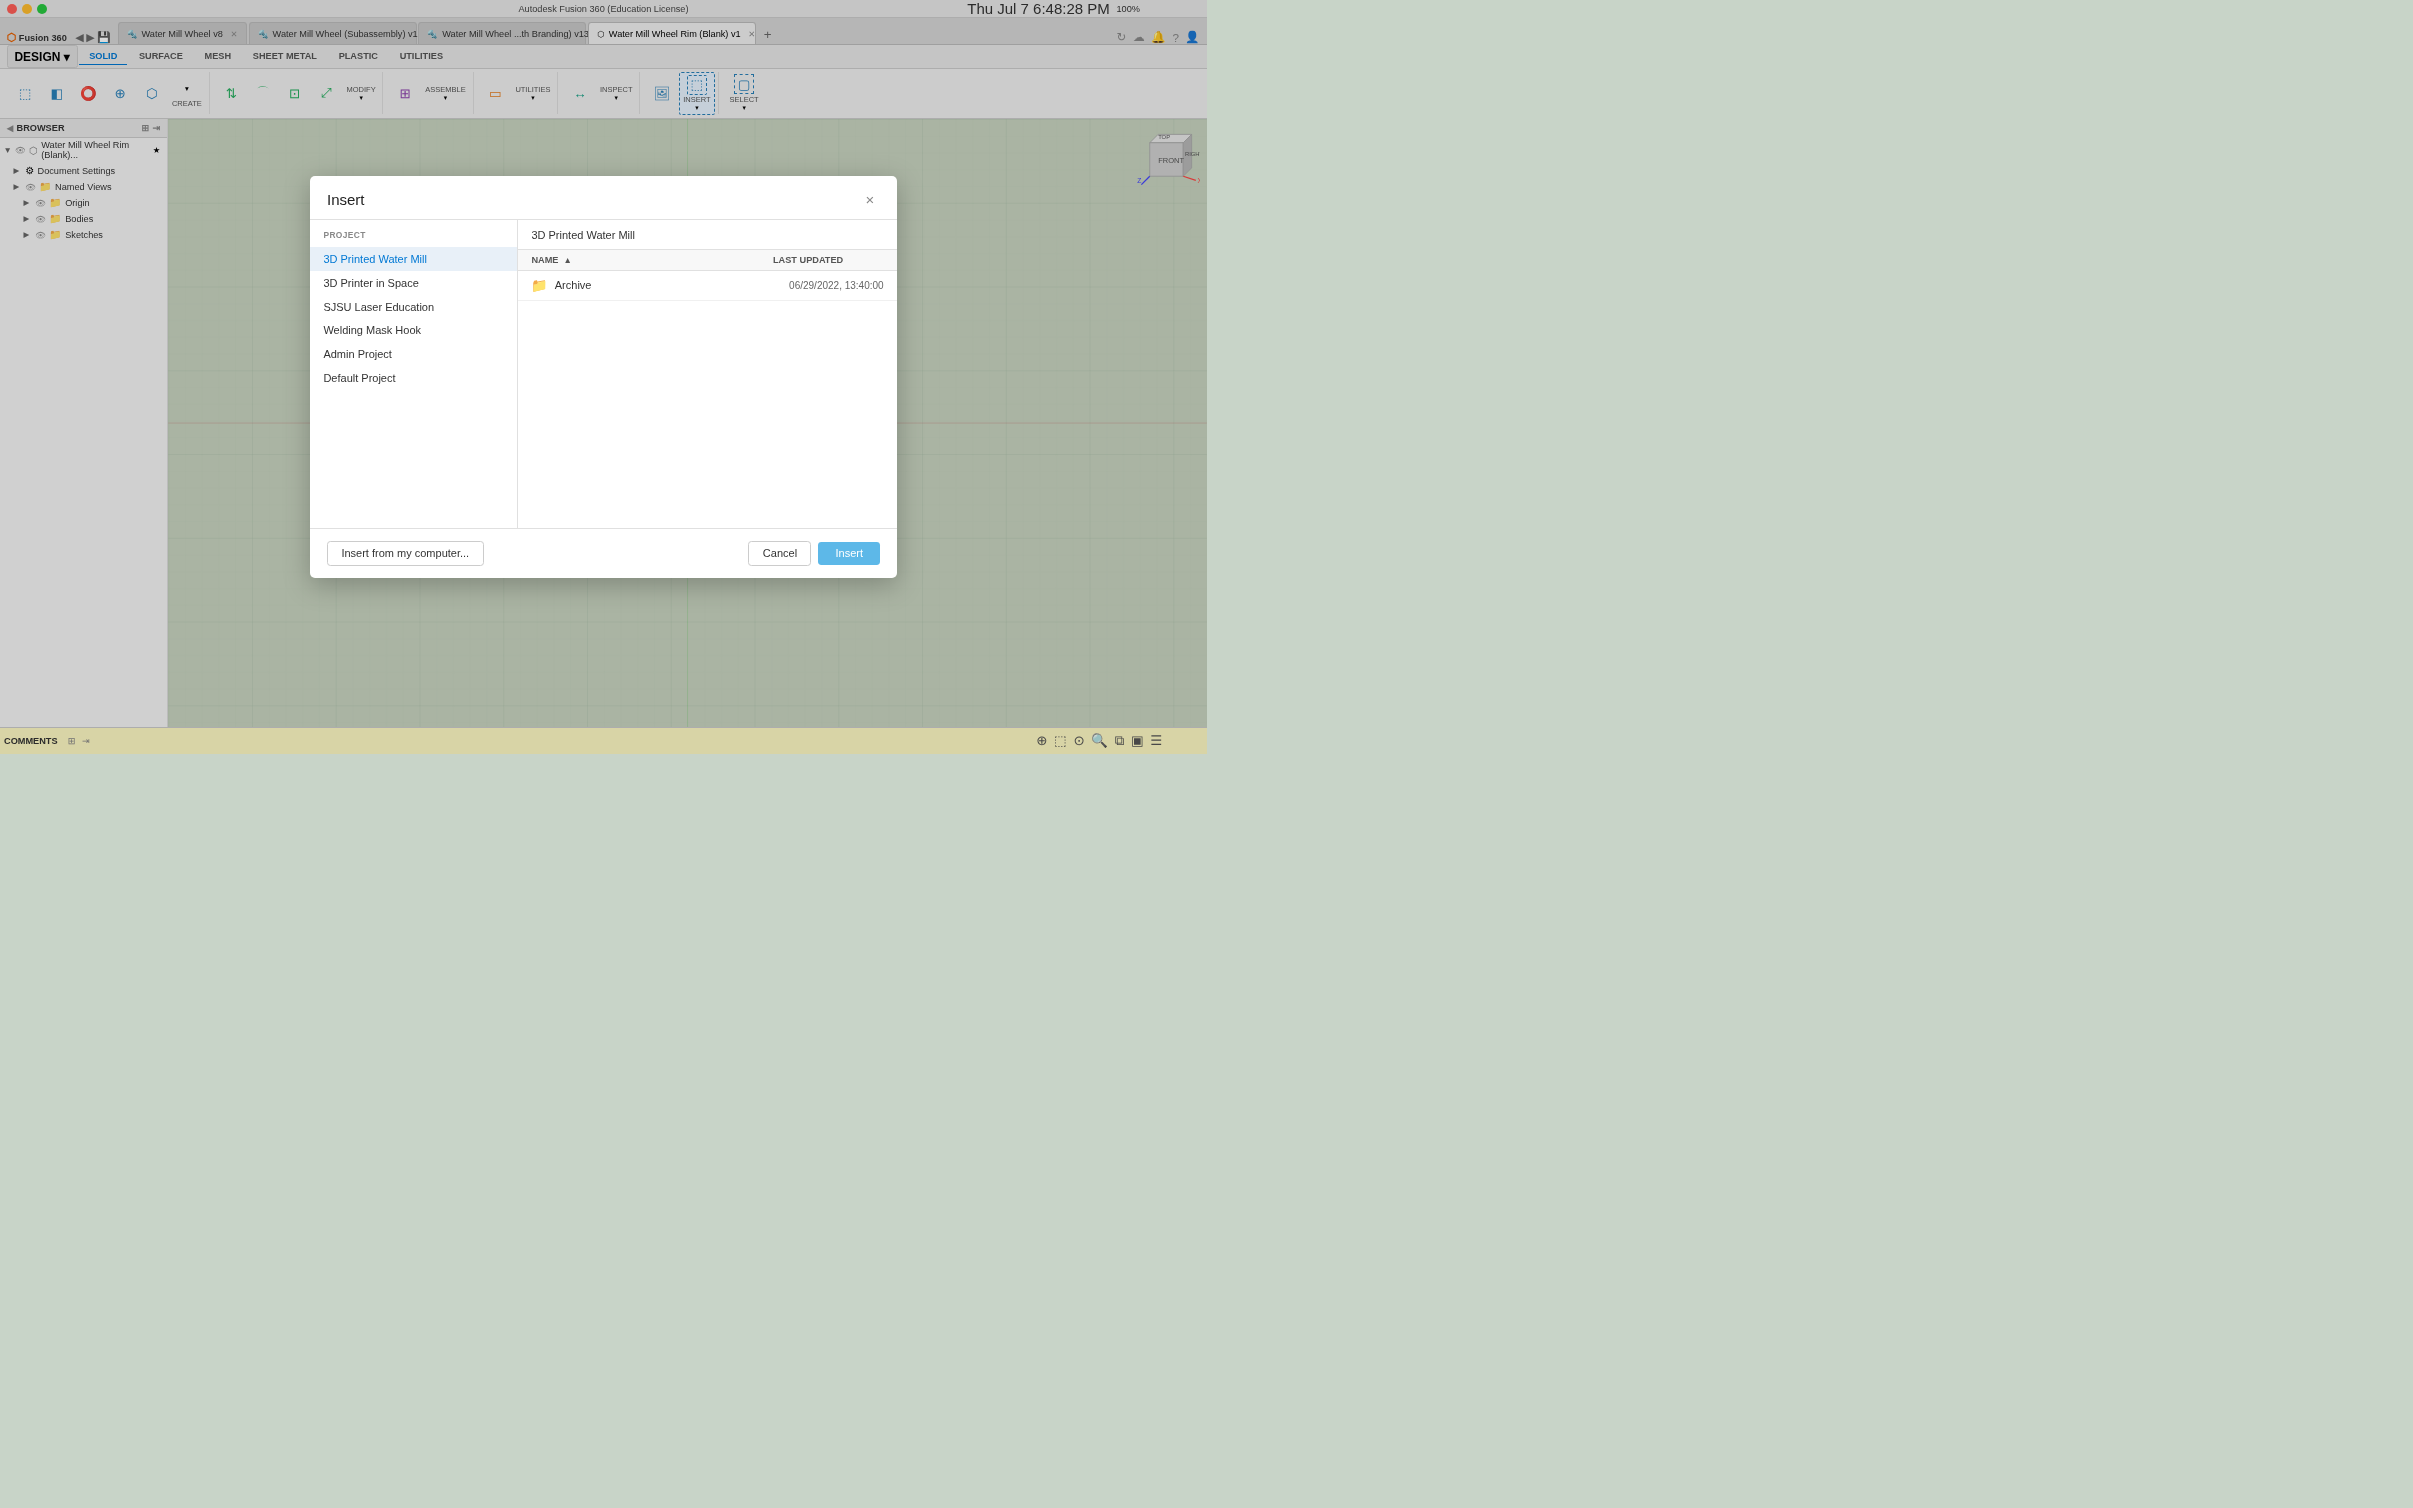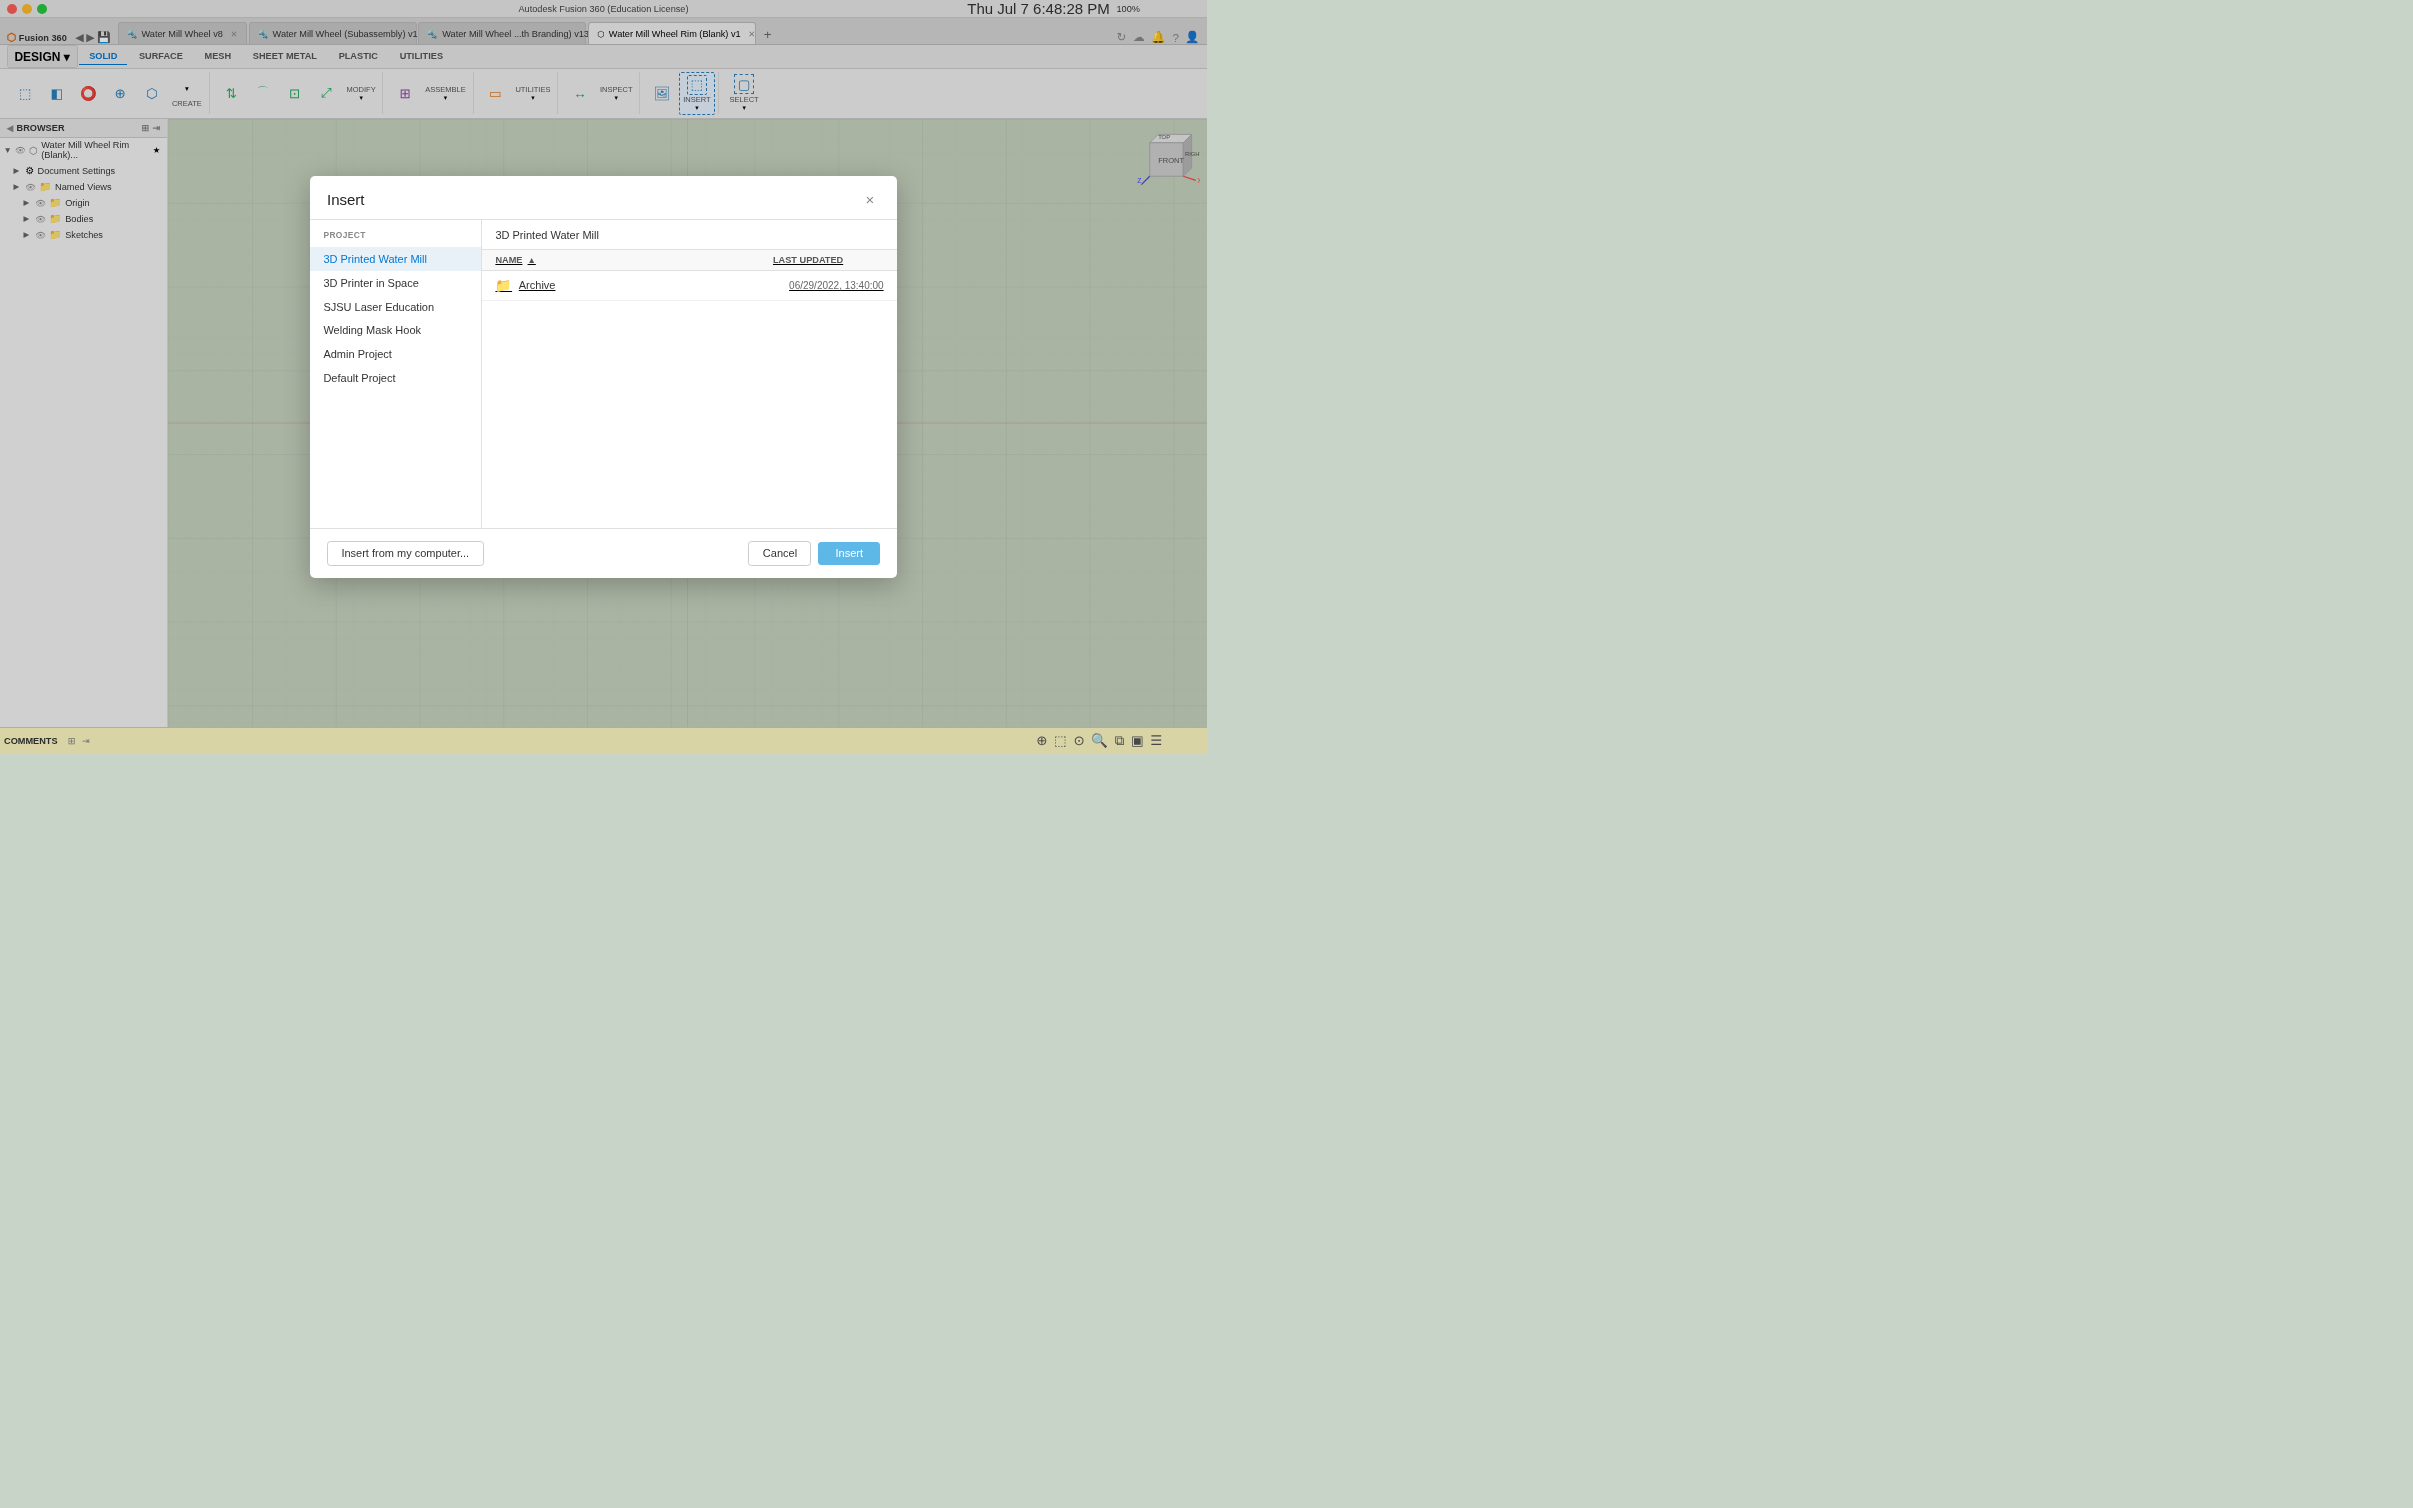--- a/index.html
+++ b/index.html
@@ -279,21 +279,21 @@
       cursor: pointer;
       width: 20px; height: 20px;
       display: flex; align-items: center; justify-content: center;
     }
     .dialog-body {
       display: flex;
       flex: 1;
       min-height: 302px;
     }
     .project-panel {
-      width: 172px;
+      width: 208px;
       border-right: 0.8px solid #e0e0e0;
       padding: 10px 0;
     }
     .project-label {
       font-size: 8.4px;
       font-weight: 700;
       color: #888;
       padding: 0 13.4px 6.7px;
       text-transform: uppercase;
       letter-spacing: 0.4px;
@@ -312,21 +312,20 @@
     }
     .file-panel-header {
       padding: 8.4px 13.4px;
       font-size: 11px;
       color: #333;
       border-bottom: 0.8px solid #e0e0e0;
     }
     .file-table {
       flex: 1;
       overflow: auto;
-      text-decoration: underline;
     }
     .file-table-header {
       display: flex;
       align-items: center;
       padding: 5px 13.4px;
       border-bottom: 0.8px solid #e0e0e0;
       background: #f8f8f8;
       font-size: 9.2px;
       font-weight: 600;
       color: #555;

